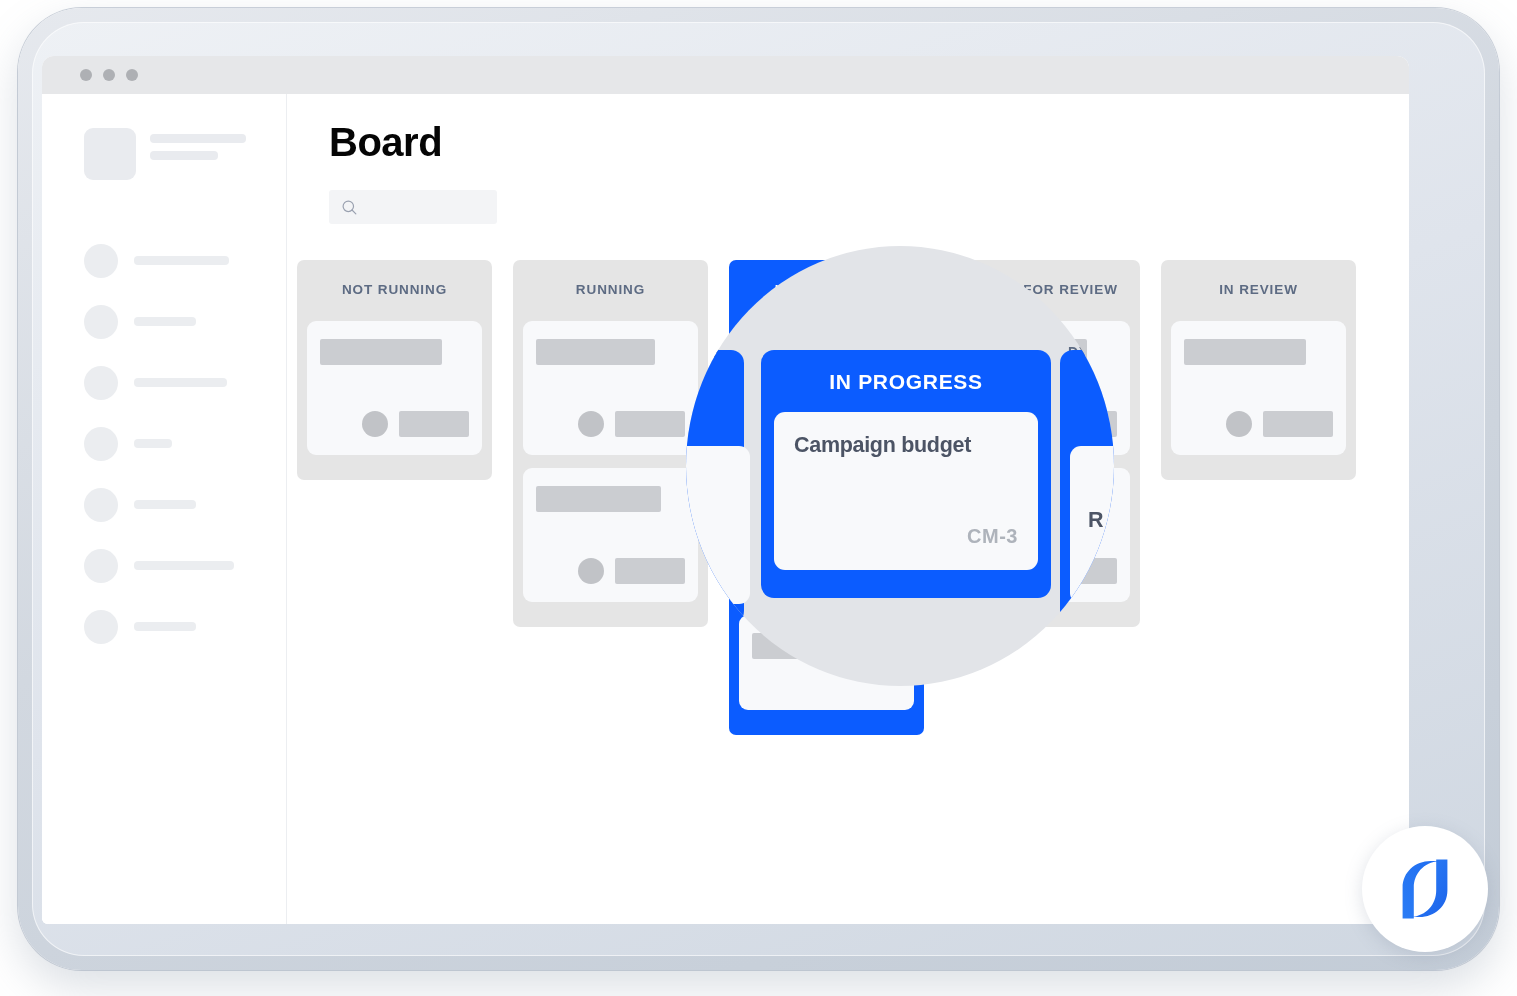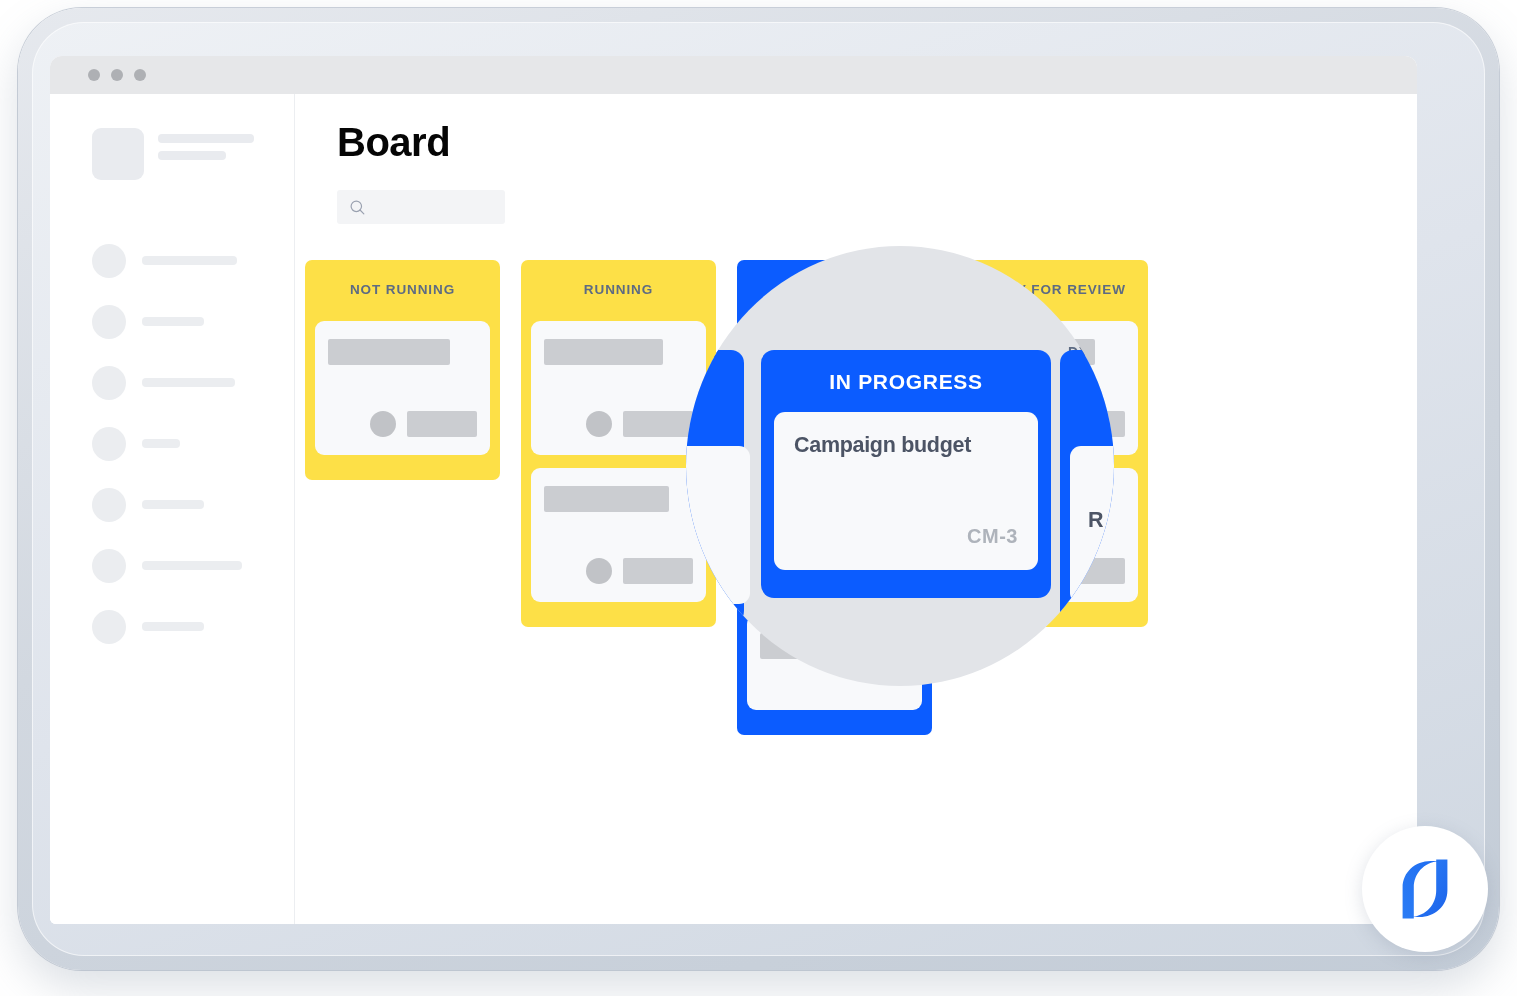--- a/index.html
+++ b/index.html
@@ -40,21 +40,21 @@
     right: 14px;
     bottom: 14px;
     border-radius: 52px;
     background: linear-gradient(160deg, #eef1f5 0%, #dfe4ec 50%, #cfd7e1 100%);
     box-shadow: inset 0 0 0 1px rgba(255,255,255,0.6);
   }
 
   
   .screen {
     position: absolute;
-    left: 50px;
+    left: 42px;
     top: 56px;
     width: 1367px;
     height: 868px;
     border-radius: 12px 12px 6px 6px;
     background: #ffffff;
     overflow: hidden;
   }
 
   
   .titlebar {
@@ -151,21 +151,21 @@
     position: absolute;
     left: 10px;
     top: 166px;
     display: flex;
     gap: 21px;
     align-items: flex-start;
   }
   .column {
     width: 195px;
     flex: 0 0 195px;
-    background: #fde047;
+    background: #e5e5e5;
     border-radius: 7px;
     padding: 22px 10px 12px 10px;
     min-height: 100px;
   }
   .column.highlight { background: #0B5CFF; }
   .col-title {
     text-align: center;
     font-size: 13.5px;
     font-weight: 700;
     letter-spacing: 0.9px;
@@ -467,20 +467,30 @@
             </div>
             <div class="card">
               <div class="card-title-bar" style="width:84%"></div>
               <div class="card-foot">
                 <span class="card-avatar"></span>
                 <span class="card-foot-bar"></span>
               </div>
             </div>
           </section>
 
+          <section class="column">
+            <div class="col-title">IN REVIEW</div>
+            <div class="card">
+              <div class="card-title-bar" style="width:82%"></div>
+              <div class="card-foot">
+                <span class="card-avatar"></span>
+                <span class="card-foot-bar"></span>
+              </div>
+            </div>
+          </section>
 
         </div>
       </main>
     </div>
   </div>
 
   <div class="magnifier">
     <div class="mag-inner">
 
       <span class="mag-ctx" style="left:-4px; top:98px;">NING</span>

